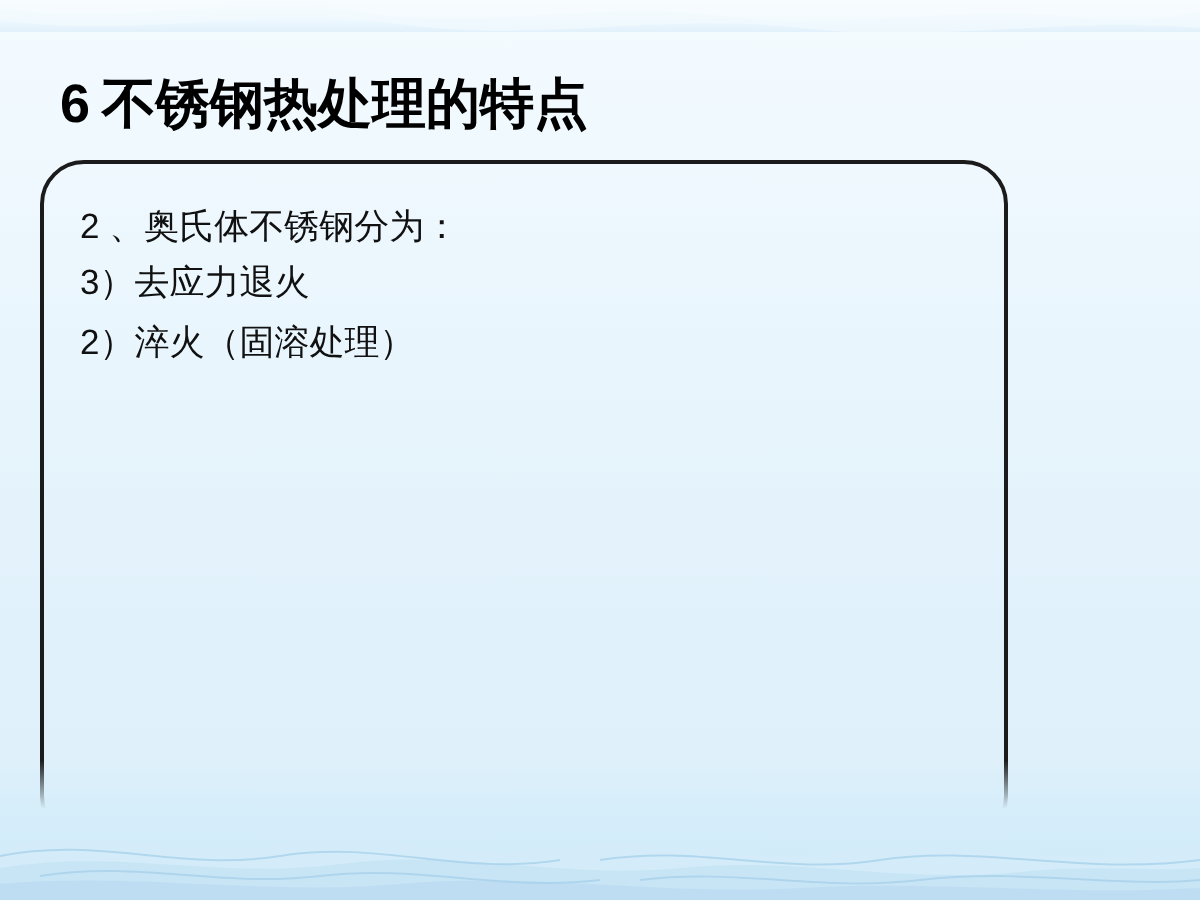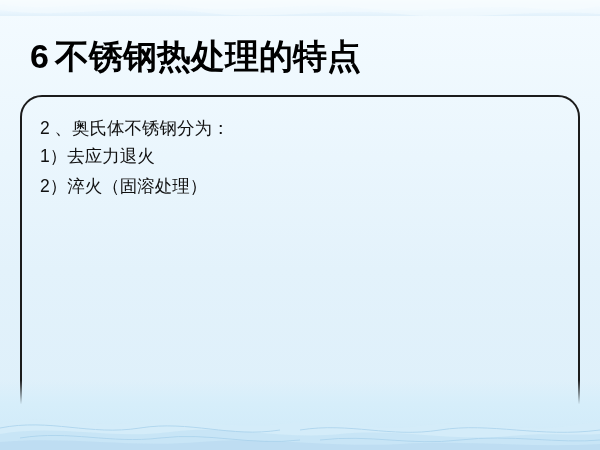--- a/index.html
+++ b/index.html
@@ -47,35 +47,35 @@
     position: absolute;
     left: 0; bottom: 0;
     width: 600px;
     height: 72px;
   }
   
   .title {
     position: absolute;
     left: 30px;
     top: 34px;
-    font-size: 34px;
+    font-size: 27px;
     font-weight: bold;
     color: #000000;
     letter-spacing: 0px;
     white-space: nowrap;
   }
   .title .num {
     margin-right: 6px;
   }
   
   .content-box {
     position: absolute;
     left: 20px;
-    top: 95px;
-    width: 560px;
+    top: 80px;
+    width: 484px;
     height: 340px;
     box-sizing: border-box;
     border: 2px solid #1b1b1b;
     border-radius: 22px;
     background: transparent;
   }
   .content-inner {
     position: absolute;
     left: 18px;
     top: 18px;
@@ -103,21 +103,21 @@
     <path d="M0,10 C70,20 130,2 200,12 C270,22 330,6 400,14 C470,22 530,8 600,14 L600,0 L0,0 Z" fill="#f2fafe" opacity="0.8"></path>
   </svg>
 
   <div class="title">
     <span class="num">6</span><span>不锈钢热处理的特点</span>
   </div>
 
   <div class="content-box">
     <div class="content-inner">
       <p class="para">2 、奥氏体不锈钢分为：</p>
-      <p class="para">1）去应力退火</p>
+      <p class="para">3）去应力退火</p>
       <p class="para gap">2）淬火（固溶处理）</p>
     </div>
   </div>
 
   <div class="bottom-band"></div>
   <svg class="bottom-wave" viewBox="0 0 600 72" preserveAspectRatio="none">
     <path d="M0,46 C50,34 90,52 140,44 C190,36 230,54 280,46 C330,38 370,56 420,48 C470,40 520,56 570,48 C580,46 592,44 600,44 L600,72 L0,72 Z" fill="#d4ecf9" opacity="0.95"></path>
     <path d="M0,56 C60,46 110,62 170,54 C230,46 280,62 340,56 C400,50 450,64 510,58 C545,54 575,58 600,56 L600,72 L0,72 Z" fill="#c7e4f5" opacity="0.9"></path>
     <path d="M0,64 C70,58 130,70 200,64 C270,58 330,70 400,66 C470,62 530,70 600,66 L600,72 L0,72 Z" fill="#bcdcf1" opacity="0.85"></path>
     <g stroke="#a9d2ec" stroke-width="1" fill="none" opacity="0.8">

